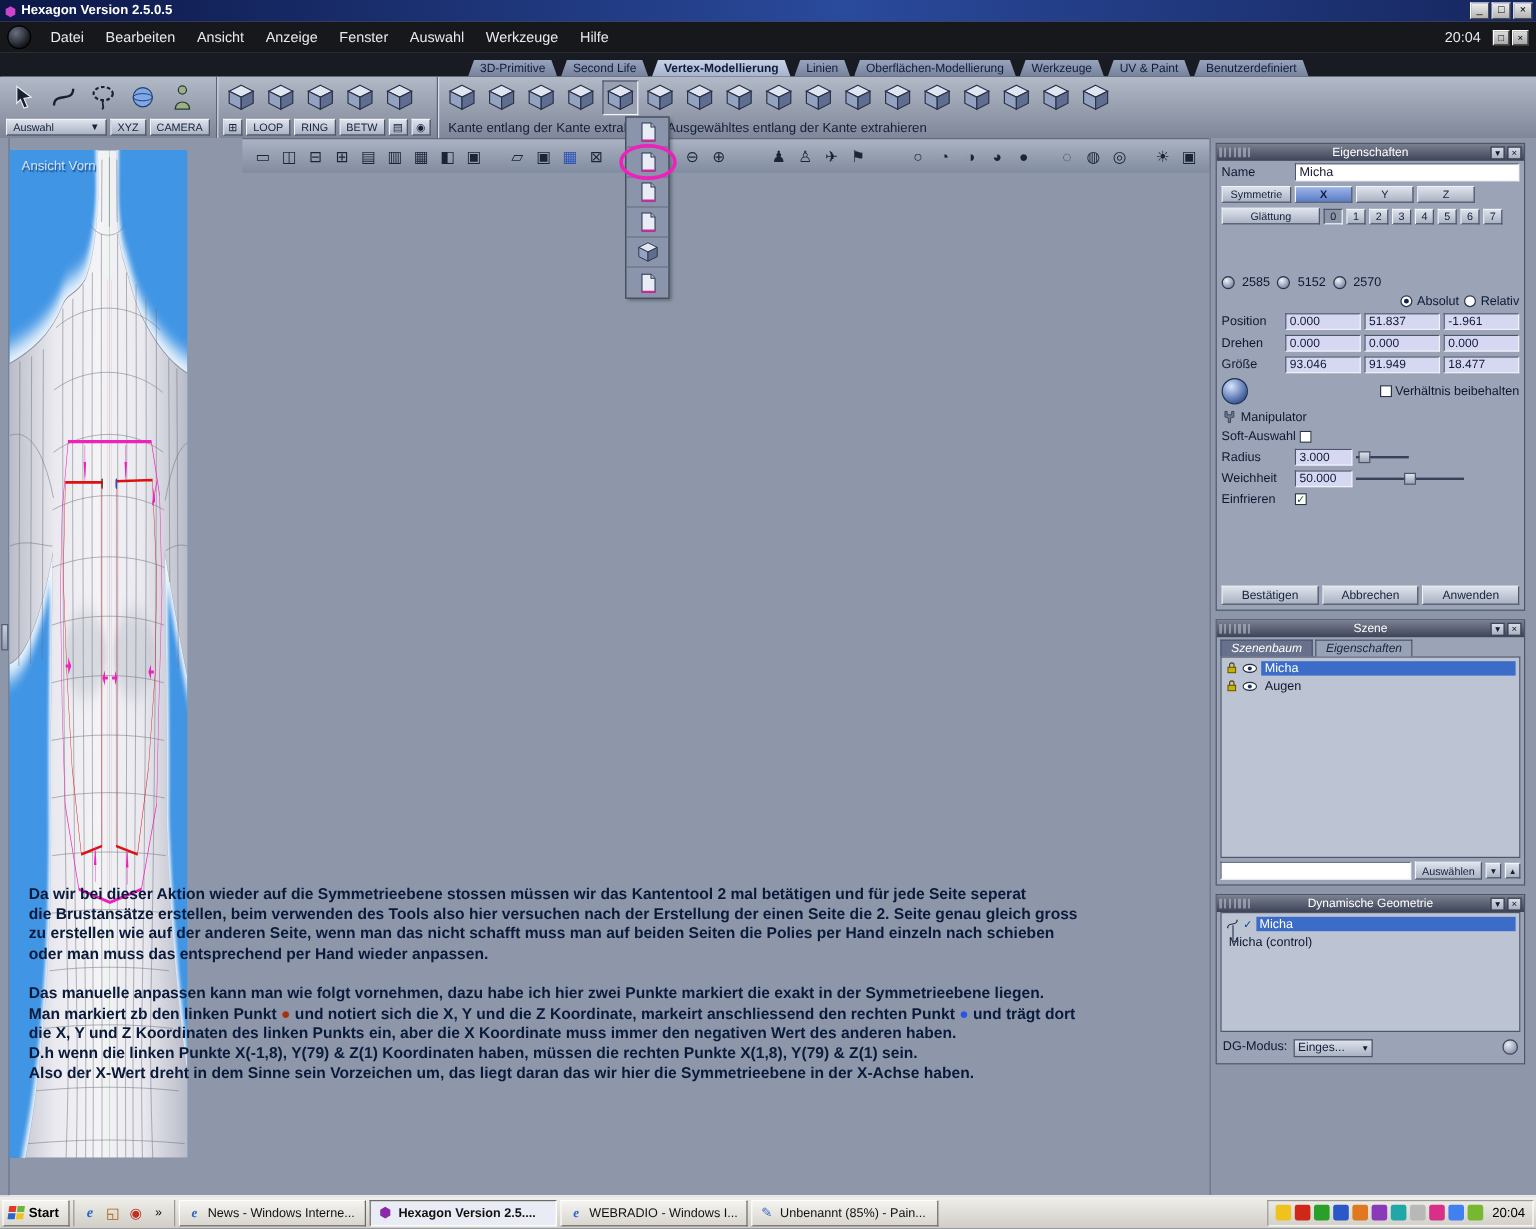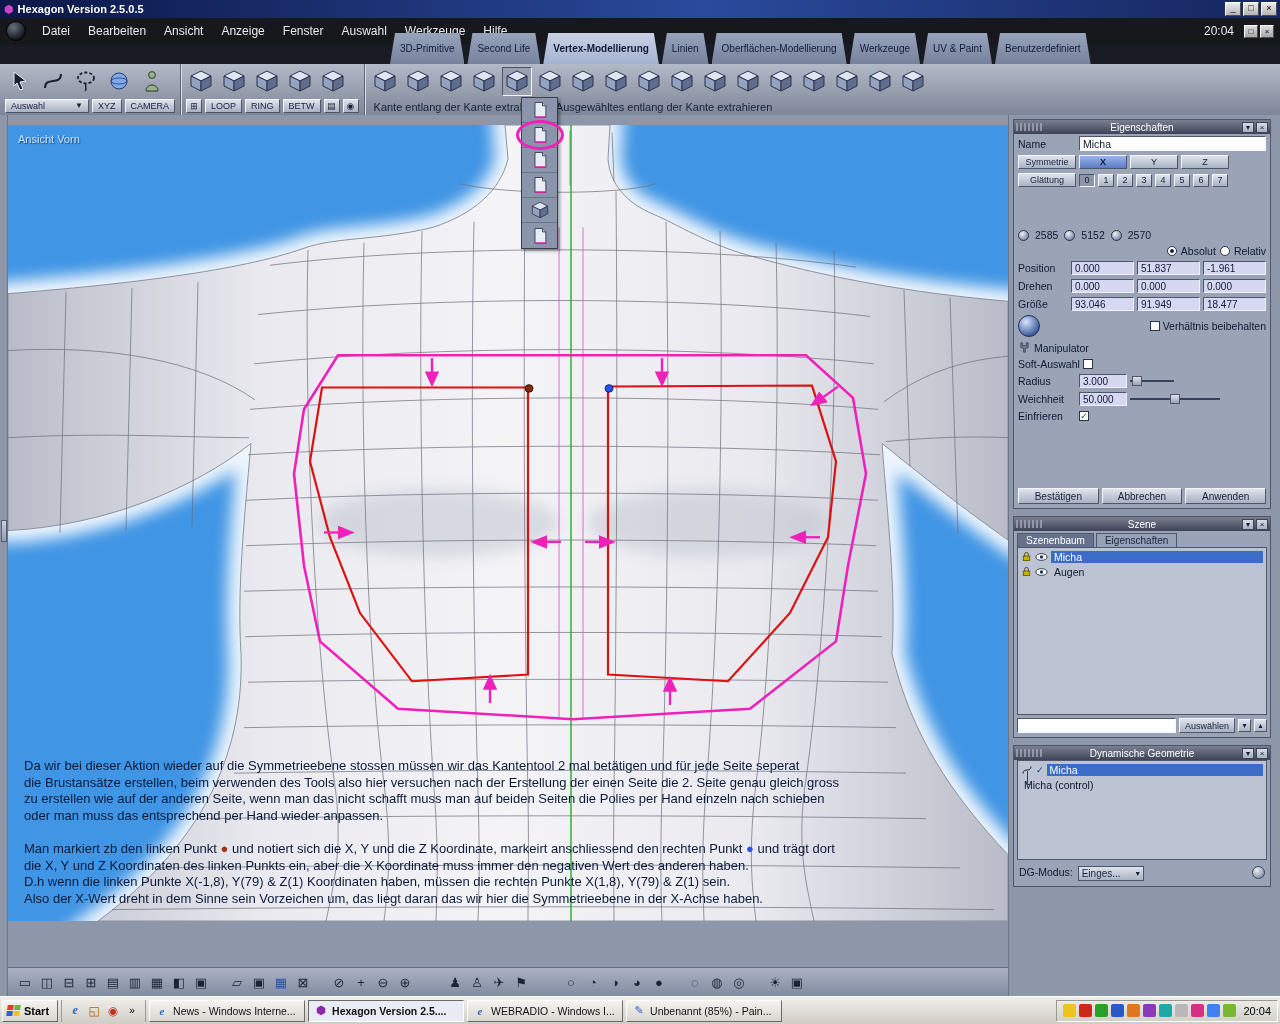--- a/index.html
+++ b/index.html
@@ -20,46 +20,46 @@
   .menu-logo{width:20px;height:20px;border-radius:50%;border:1px solid #000;margin-right:7px;
     background:radial-gradient(circle at 35% 30%,#6a7080,#14161c 72%);}
   .menu-item{padding:3px 9px;cursor:default;}
   .menubar .sp{flex:1;}
   .menubar .clock{font-size:12px;margin-right:8px;}
   .mdi-btn{width:14px;height:13px;margin-left:2px;background:linear-gradient(#dcdcdc,#a8a8a8);
     border:1px solid;border-color:#fff #4c4c4c #4c4c4c #fff;font-size:8px;line-height:11px;text-align:center;color:#000;}
 
   
   .tabbar{height:20px;flex:0 0 20px;background:#181b22;display:flex;align-items:flex-end;padding-left:390px;gap:3px;}
-  .tab{height:31px;padding:1px 10px;font-size:10px;color:#121c3a;display:flex;align-items:center;white-space:nowrap;
+  .tab{height:14px;padding:1px 10px;font-size:10px;color:#121c3a;display:flex;align-items:center;white-space:nowrap;
     background:linear-gradient(#98a4bc,#76829c);clip-path:polygon(5px 0,calc(100% - 5px) 0,100% 100%,0 100%);}
   .tab.active{background:linear-gradient(#c8d2e6,#a4b2ce);font-weight:bold;margin-top:29px;}
 
   
   .toolbar{height:51px;flex:0 0 51px;background:linear-gradient(#b2bac8,#7e8698);display:flex;}
   .tgroup{display:flex;flex-direction:column;padding:1px 5px 0 5px;border-right:1px solid #5c6478;box-shadow:1px 0 0 #d8dee8;}
   .ticons{display:flex;align-items:center;gap:3px;height:32px;}
   .tcontrols{display:flex;align-items:center;gap:3px;height:17px;}
   .tico{width:30px;height:29px;display:flex;align-items:center;justify-content:center;}
   .tico.pressed{background:#98a0b2;border:1px solid;border-color:#4e566a #f2f5fa #f2f5fa #4e566a;}
   .btn3d{background:linear-gradient(#dee3ec,#aab2c2);border:1px solid;border-color:#f2f5fa #4e566a #4e566a #f2f5fa;
     color:#16203c;font-size:9px;display:flex;align-items:center;justify-content:center;height:14px;padding:0 5px;}
   .mini{width:16px;padding:0;}
   .dd-arrow{font-size:8px;margin-left:4px;}
   .status-text{font-size:11px;color:#14203e;padding:2px 0 0 4px;white-space:nowrap;}
 
   
   .main{flex:1;display:flex;min-height:0;}
   .left-strip{width:8px;background:#8d97a9;border-right:1px solid #6a7488;position:relative;}
   .strip-handle{position:absolute;top:405px;left:1px;width:6px;height:22px;background:linear-gradient(#c8cedc,#939cb0);border:1px solid #555e72;}
-  .center-col{width:1000px;display:flex;flex-direction:column;gap:46px;}
+  .center-col{width:1000px;display:flex;flex-direction:row;gap:46px;}
   .viewport{width:1000px;height:840px;margin-top:10px;position:relative;background:#4095e5;}
   .vp-svg{position:absolute;inset:0;width:100%;height:100%;}
   .vp-label{position:absolute;top:8px;left:10px;font-size:11px;color:#cfe2fa;text-shadow:1px 1px 1px #1b4a80;}
-  .vp-text{position:absolute;left:16px;top:633px;width:984px;font-size:13px;line-height:16.5px;color:#0a1a3a;}
+  .vp-text{position:absolute;left:16px;top:612px;width:984px;font-size:13px;line-height:16.5px;color:#0a1a3a;font-weight:bold;}
   .vp-text .para2{margin-top:17px;}
   .bullet-red{color:#a83010;font-size:13px;}
   .bullet-blue{color:#2b52e8;font-size:13px;}
 
   
   .tool-dropdown{position:absolute;left:521px;top:97px;width:37px;background:#8a94aa;border:1px solid #3a4050;z-index:50;
     box-shadow:2px 2px 3px rgba(0,0,0,.35);}
   .tdd-cell{height:25px;display:flex;align-items:center;justify-content:center;border-bottom:1px solid #6a7286;}
   .tdd-circle{position:absolute;left:-6px;top:22px;width:48px;height:30px;border:3px solid #ee22bb;border-radius:50%;pointer-events:none;}
 
@@ -87,21 +87,21 @@
   .manip-ball{width:22px;height:22px;border-radius:50%;border:1px solid #22304e;
     background:radial-gradient(circle at 35% 30%,#d6e4ff,#3a5a9a 75%);}
   .slider{position:relative;height:10px;}
   .slider .track{position:absolute;left:0;right:0;top:4px;height:2px;background:#39405a;}
   .slider .thumb{position:absolute;top:0;width:10px;height:10px;background:linear-gradient(#dee3ec,#9aa2b6);border:1px solid #4e566a;}
   .pspacer{height:62px;}
   .pbuttons{display:flex;gap:3px;padding:2px 4px 4px 4px;}
   .pbuttons .btn3d{flex:1;height:16px;font-size:10px;}
 
   .scene-tabs{display:flex;gap:2px;padding:2px 3px 0 3px;}
-  .scene-tab{font-size:10px;padding:1px 8px;background:#98a2b6;color:#1a2440;border:1px solid #4e566a;border-bottom:none;}
+  .scene-tab{font-size:10px;padding:1px 8px;background:#98a2b6;color:#1a2440;border:1px solid #4e566a;border-bottom:none;font-style:italic;}
   .scene-tab.active{background:#68718c;color:#fff;}
   .tree{background:#bcc3d2;margin:0 3px 3px 3px;border:1px solid #4e566a;height:168px;padding:1px;font-size:10.5px;color:#101830;}
   .trow{display:flex;align-items:center;height:15px;gap:3px;padding:0 2px;}
   .trow .lbl{flex:1;padding:0 3px;}
   .trow.selected .lbl{background:#3a6cc8;color:#fff;}
   .scene-foot{display:flex;align-items:center;gap:3px;padding:0 3px 4px 3px;}
   .mini2{width:13px;height:13px;padding:0;font-size:8px;}
 
   .dg-body{background:#bcc3d2;margin:0 3px 3px 3px;border:1px solid #4e566a;height:100px;padding:1px;font-size:10.5px;color:#101830;}
   .dgrow{display:flex;align-items:center;height:15px;gap:3px;padding:0 2px;}
@@ -487,20 +487,21 @@
         </svg>
 
         <div class="vp-label">Ansicht Vorn</div>
 
         <div class="vp-text">
           <div>Da wir bei dieser Aktion wieder auf die Symmetrieebene stossen müssen wir das Kantentool 2 mal betätigen und für jede Seite seperat</div>
           <div>die Brustansätze erstellen, beim verwenden des Tools also hier versuchen nach der Erstellung der einen Seite die 2. Seite genau gleich gross</div>
           <div>zu erstellen wie auf der anderen Seite, wenn man das nicht schafft muss man auf beiden Seiten die Polies per Hand einzeln nach schieben</div>
           <div>oder man muss das entsprechend per Hand wieder anpassen.</div>
           <div class="para2">
+            <div>Das manuelle anpassen kann man wie folgt vornehmen, dazu habe ich hier zwei Punkte markiert die exakt in der Symmetrieebene liegen.</div>
             <div>
               <span>Man markiert zb den linken Punkt</span>
               <span class="bullet-red">●</span>
               <span>und notiert sich die X, Y und die Z Koordinate, markeirt anschliessend den rechten Punkt</span>
               <span class="bullet-blue">●</span>
               <span>und trägt dort</span>
             </div>
             <div>die X, Y und Z Koordinaten des linken Punkts ein, aber die X Koordinate muss immer den negativen Wert des anderen haben.</div>
             <div>D.h wenn die linken Punkte X(-1,8), Y(79) &amp; Z(1) Koordinaten haben, müssen die rechten Punkte X(1,8), Y(79) &amp; Z(1) sein.</div>
             <div>Also der X-Wert dreht in dem Sinne sein Vorzeichen um, das liegt daran das wir hier die Symmetrieebene in der X-Achse haben.</div>
@@ -564,21 +565,21 @@
           <span class="lblbox">Name</span>
           <input class="field" style="flex: 1 1 0%;" value="Micha">
         </div>
         <div class="prow">
           <span class="btn3d" style="width:58px;">Symmetrie</span>
           <span class="btn3d axisbtn on">X</span>
           <span class="btn3d axisbtn">Y</span>
           <span class="btn3d axisbtn">Z</span>
         </div>
         <div class="prow">
-          <span class="btn3d" style="width:58px;">Glättung</span>
+          <span class="btn3d" style="width:82px;">Glättung</span>
           <span class="btn3d smbtn pressed">0</span>
           <span class="btn3d smbtn">1</span>
           <span class="btn3d smbtn">2</span>
           <span class="btn3d smbtn">3</span>
           <span class="btn3d smbtn">4</span>
           <span class="btn3d smbtn">5</span>
           <span class="btn3d smbtn">6</span>
           <span class="btn3d smbtn">7</span>
         </div>
         <div class="prow" style="gap:6px;margin-top:38px;">

